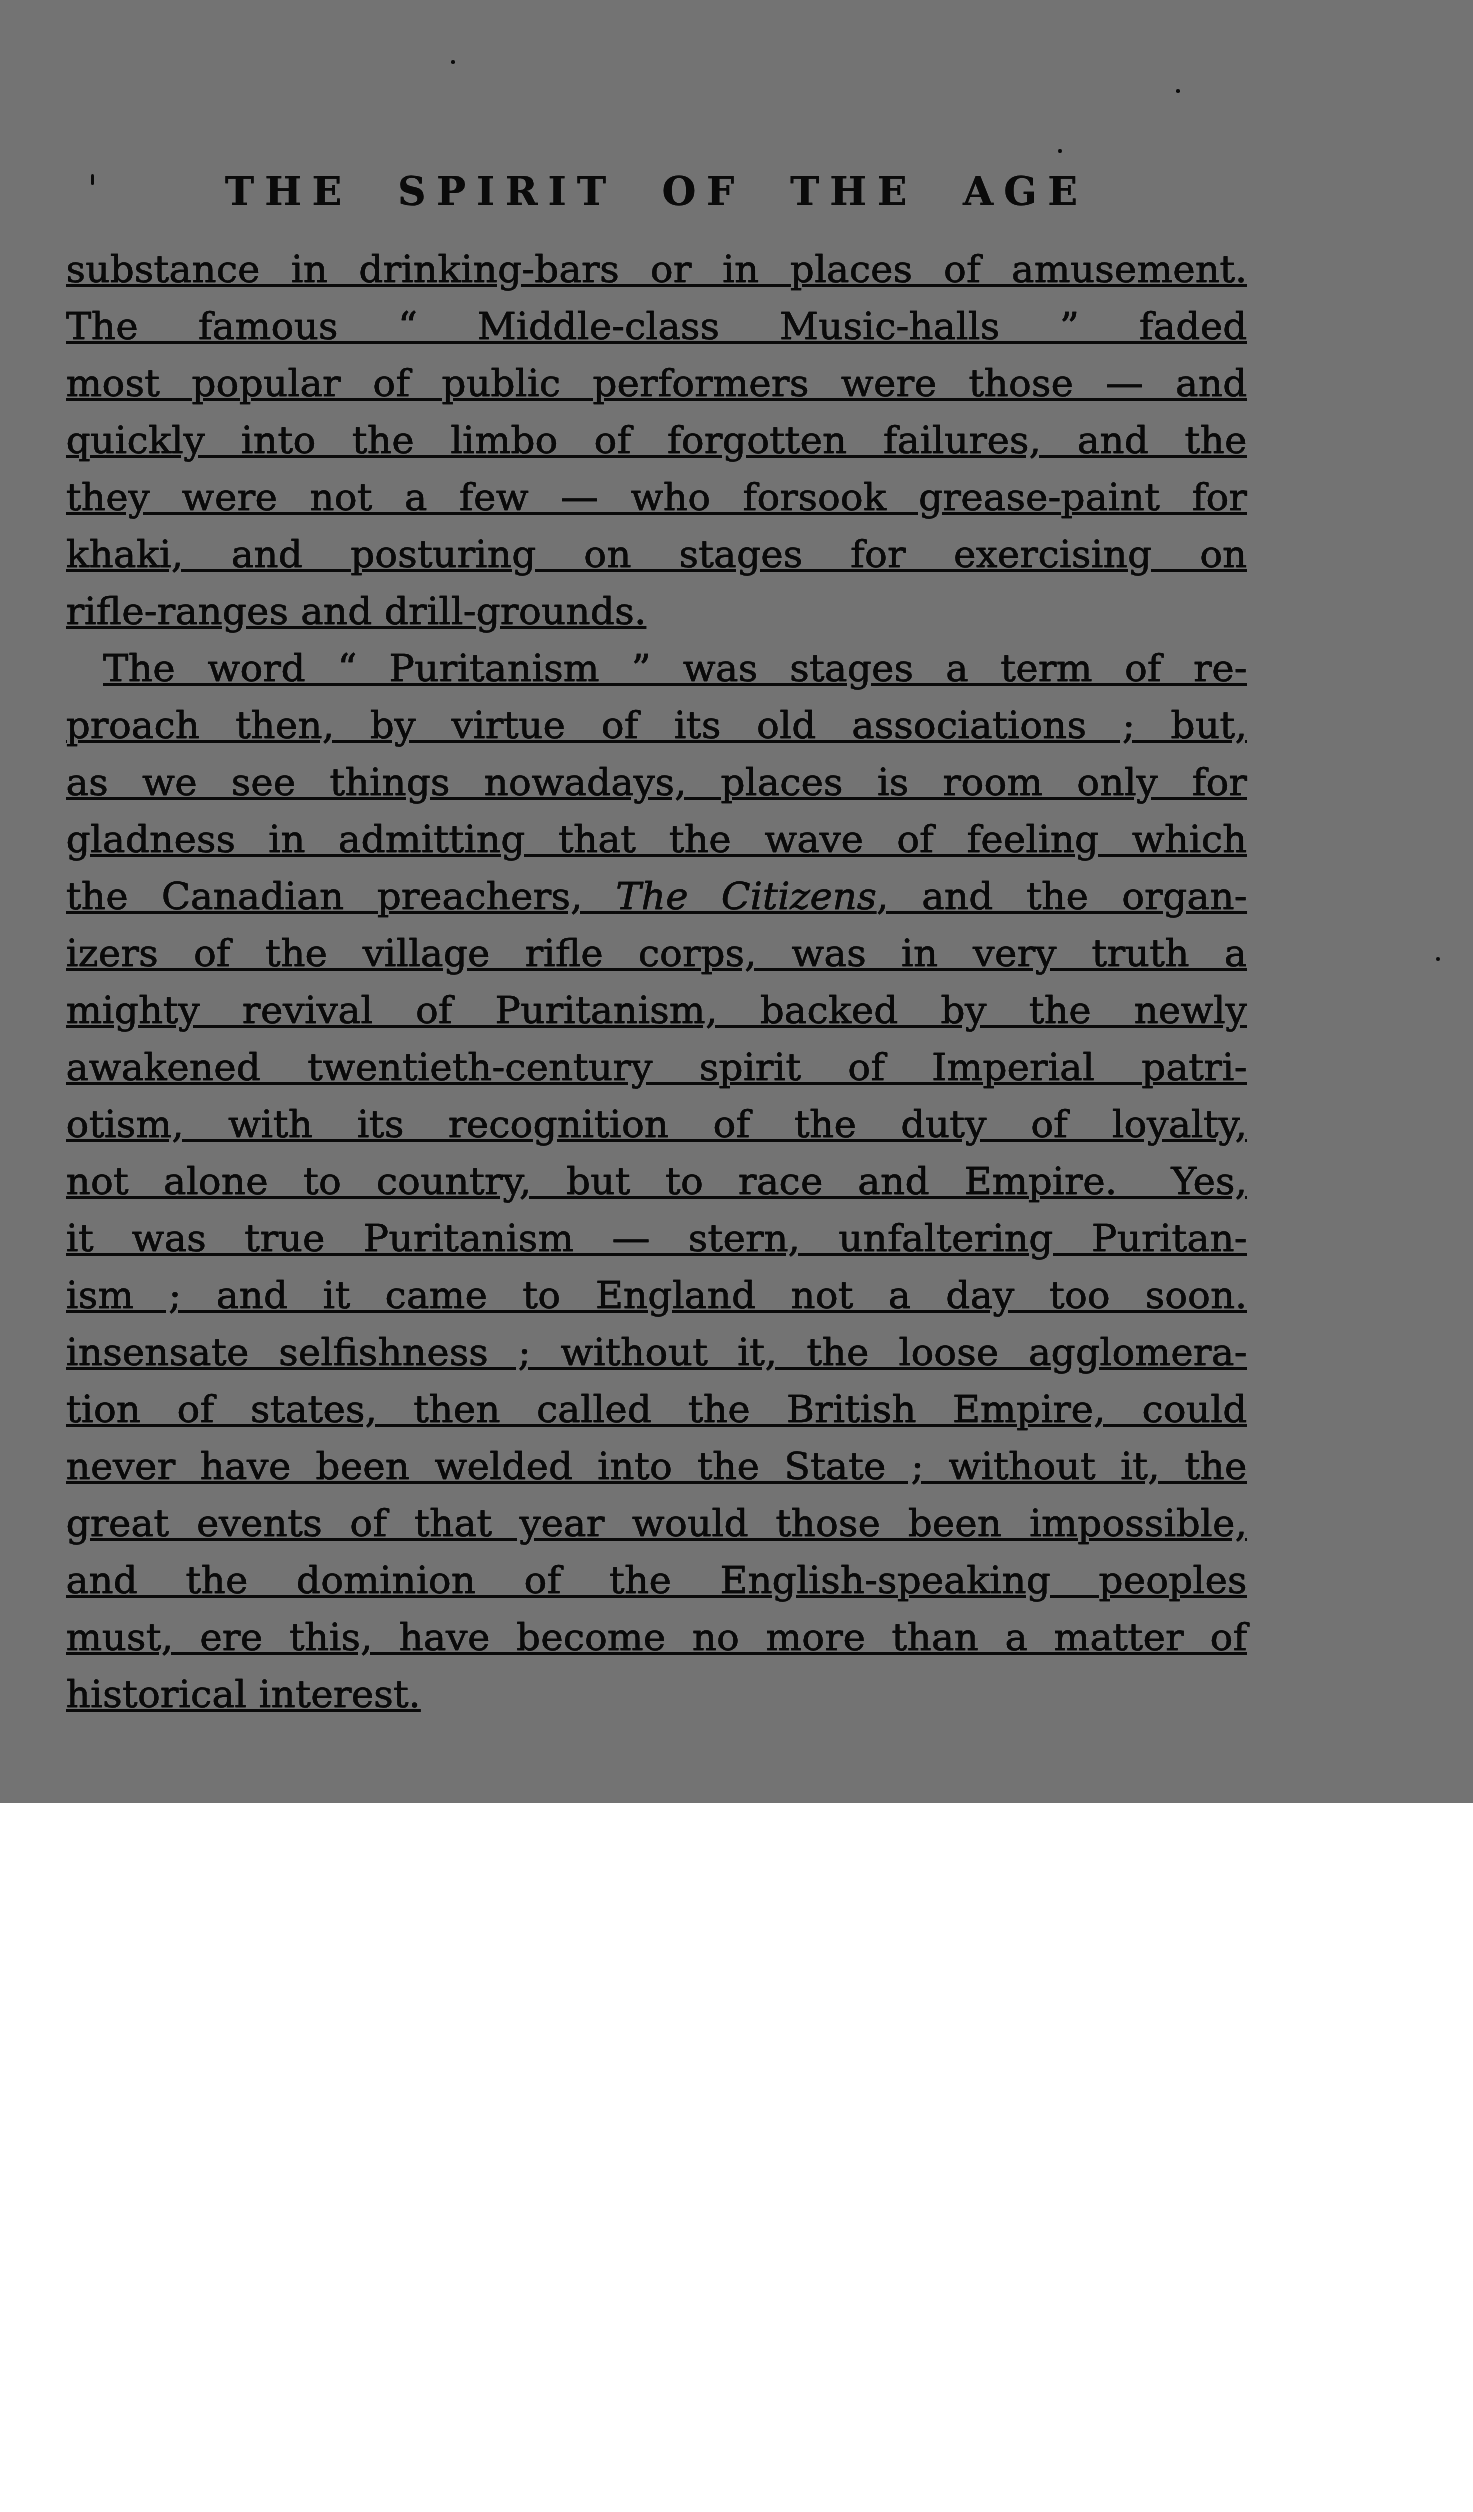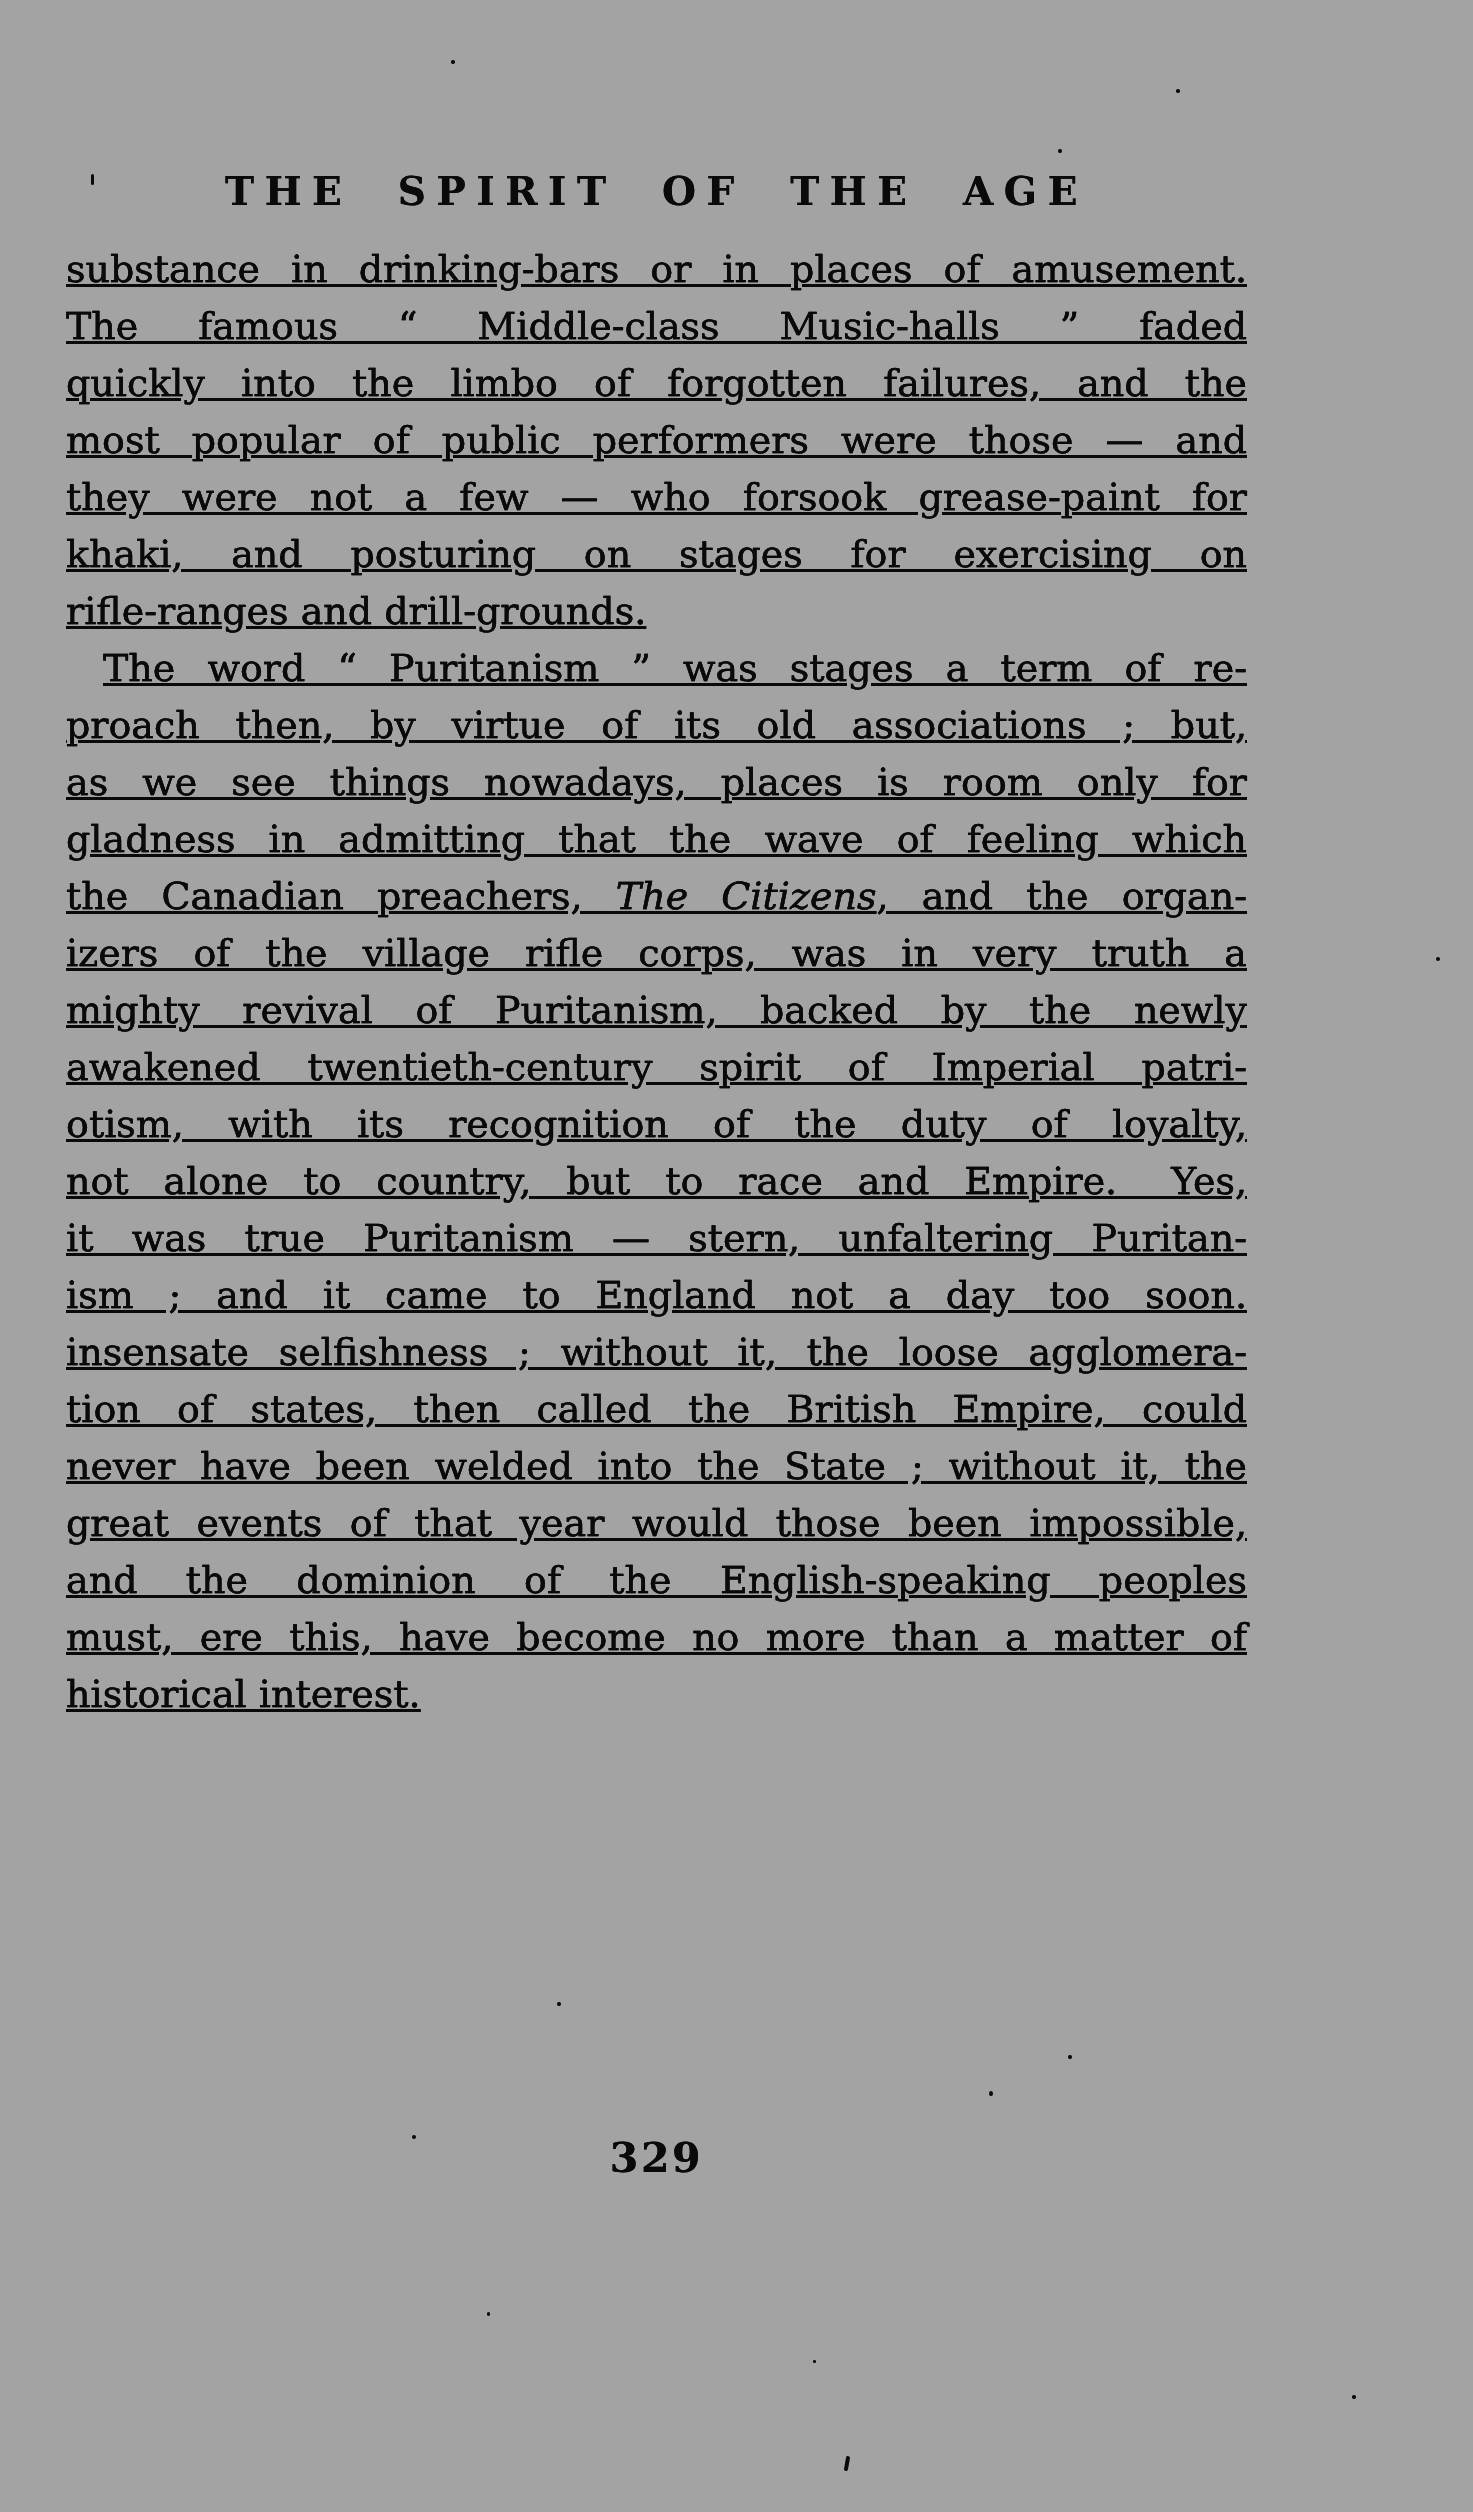--- a/index.html
+++ b/index.html
@@ -3,22 +3,22 @@
 <meta charset="utf-8">
 <style>
   html, body {
     margin: 0;
     padding: 0;
     background: #ffffff;
   }
   .page {
     position: relative;
     width: 1473px;
-    height: 2512px;
-    background: #a3a3a3;
+    height: 1803px;
+    background: #737373;
     overflow: hidden;
     font-family: "DejaVu Serif", "Liberation Serif", serif;
     color: #0a0a0a;
   }
   .running-head {
     position: absolute;
     left: 66px;
     top: 168px;
     width: 1181px;
     margin: 0;
@@ -77,22 +77,22 @@
 </style>
 </head>
 <body>
 
 <div class="page">
   <h1 class="running-head">THE SPIRIT OF THE AGE</h1>
 
   <div class="page-body" id="page-body">
       <div class="text-line"><span>substance in drinking-bars or in places of amusement.</span></div>
       <div class="text-line"><span>The famous “ Middle-class Music-halls ” faded</span></div>
+      <div class="text-line"><span>most popular of public performers were those — and</span></div>
       <div class="text-line"><span>quickly into the limbo of forgotten failures, and the</span></div>
-      <div class="text-line"><span>most popular of public performers were those — and</span></div>
       <div class="text-line"><span>they were not a few — who forsook grease-paint for</span></div>
       <div class="text-line"><span>khaki, and posturing on stages for exercising on</span></div>
       <div class="text-line left"><span>rifle-ranges and drill-grounds.</span></div>
       <div class="text-line indent"><span>The word “ Puritanism ” was stages a term of re-</span></div>
       <div class="text-line"><span>proach then, by virtue of its old associations ; but,</span></div>
       <div class="text-line"><span>as we see things nowadays, places is room only for</span></div>
       <div class="text-line"><span>gladness in admitting that the wave of feeling which</span></div>
       <div class="text-line"><span>the Canadian preachers, </span><i>The Citizens</i><span>, and the organ-</span></div>
       <div class="text-line"><span>izers of the village rifle corps, was in very truth a</span></div>
       <div class="text-line"><span>mighty revival of Puritanism, backed by the newly</span></div>

